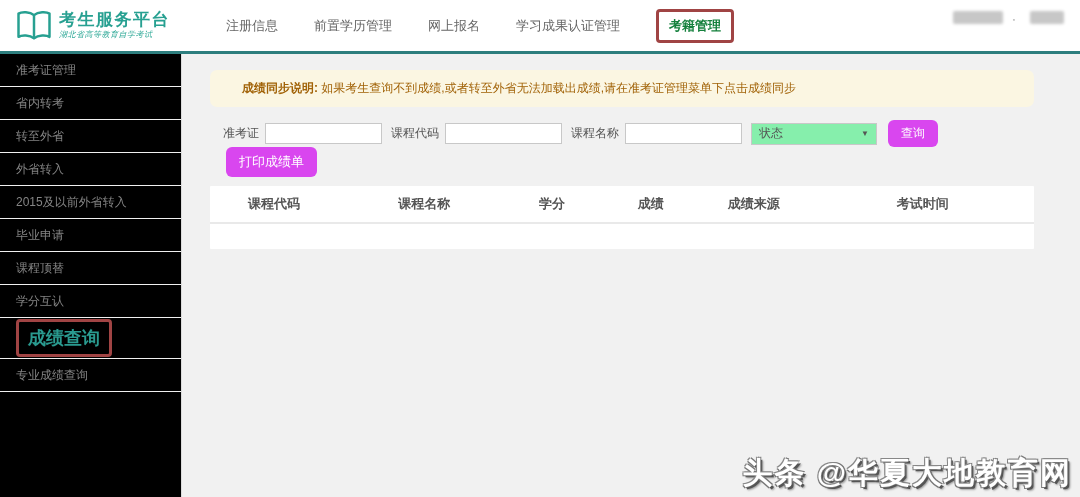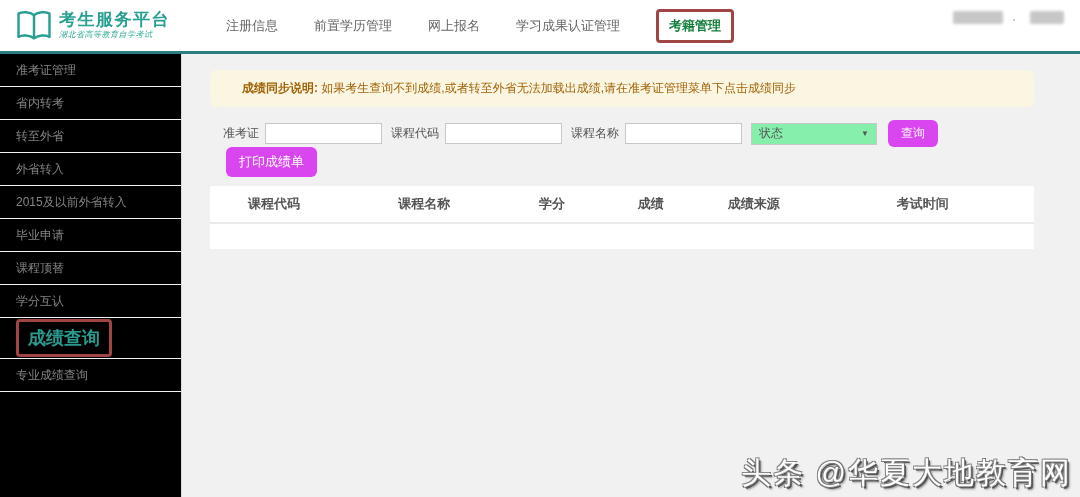--- a/index.html
+++ b/index.html
@@ -80,21 +80,21 @@
   .th.c1 { width:17%; text-align:left; padding-left:38px; }
   .th.c2 { width:18%; }
   .th.c3 { width:13%; }
   .th.c4 { width:11%; }
   .th.c5 { width:14%; }
   .th.c6 { width:27%; }
   .tbody-empty { height:25px; }
 
   .watermark {
     position:absolute; right:8px; bottom:3px;
-    font-size:30px; font-weight:normal; letter-spacing:2px;
+    font-size:30px; font-weight:bold; letter-spacing:2px;
     color:#fff;
     text-shadow:-1px -1px 0 #888, 1px -1px 0 #777, -1px 1px 0 #777,
                  2px 2px 0 #555, 3px 3px 2px #999;
     white-space:nowrap;
   }
 </style>
 </head>
 <body>
 
 <header class="topbar">

